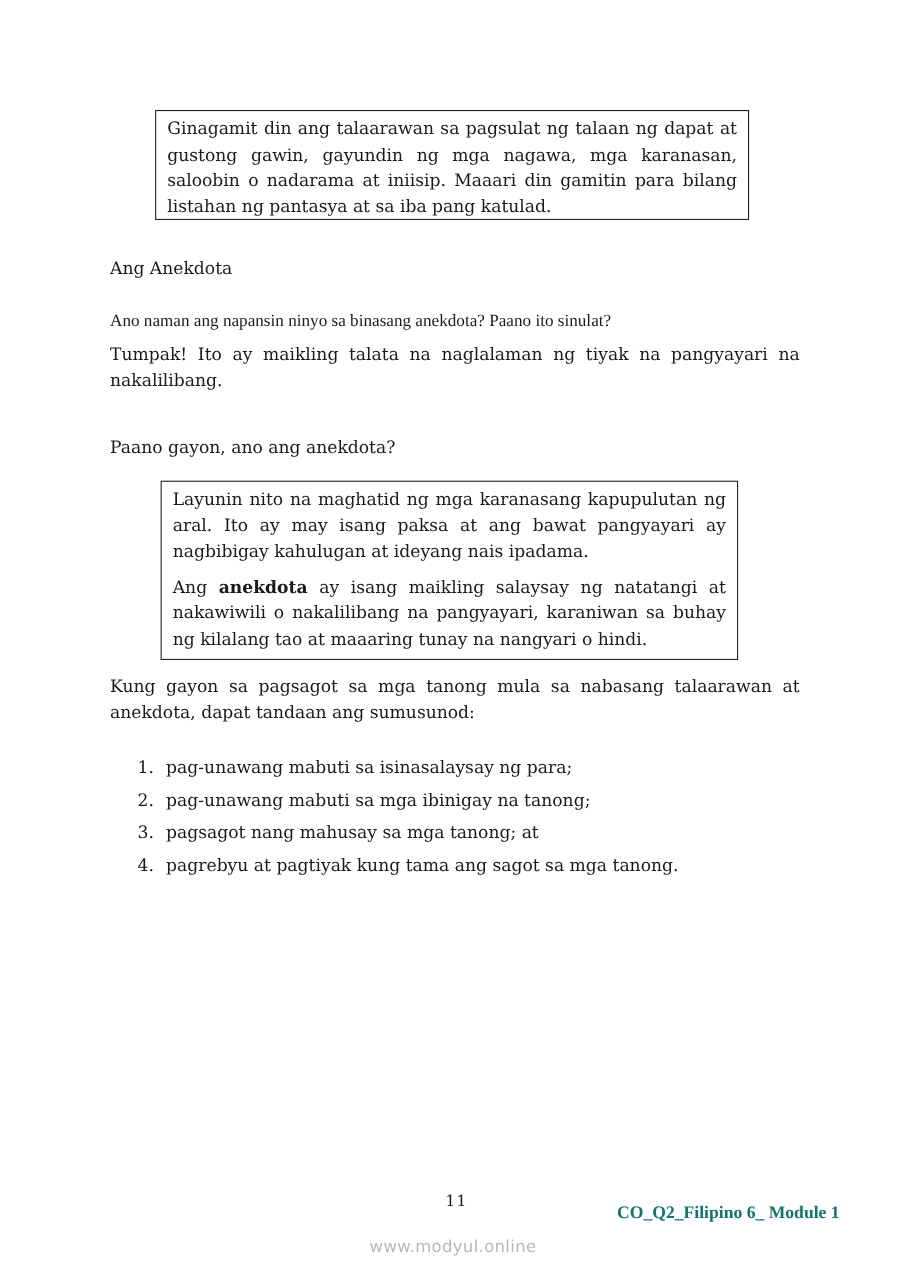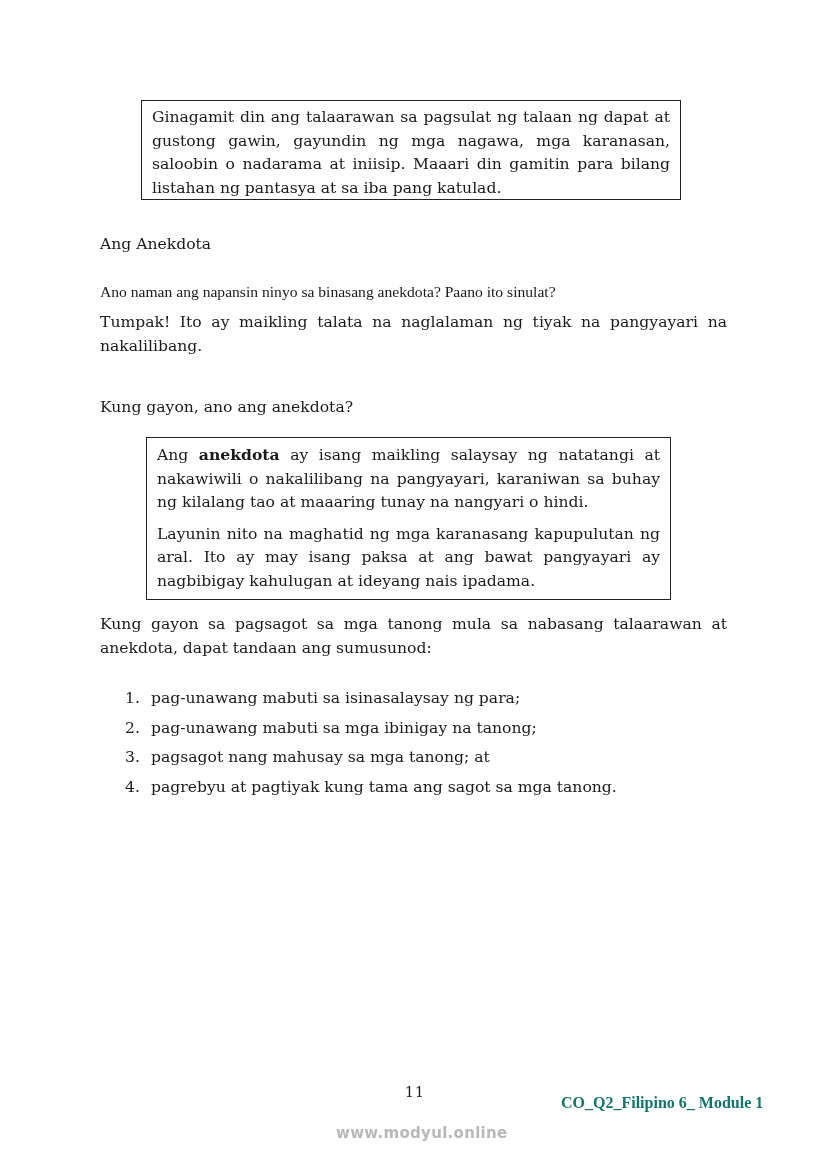--- a/index.html
+++ b/index.html
@@ -32,41 +32,41 @@
     .list li { height: 29.5px; position: relative; }
     .list .num { position: absolute; left: 25px; width: 20px; }
     .list .txt { position: absolute; left: 51px; white-space: nowrap; }
     .pagenum { position: absolute; left: 405px; top: 1084px; font-size: 14px; letter-spacing: 1px; }
     .footer-code {
       position: absolute; left: 561px; top: 1094px;
       font-family: Liberation Serif, serif; font-weight: bold; font-size: 16px; color: #0f766e;
     }
     .watermark {
       position: absolute; left: 336px; top: 1124px;
-      font-family: "DejaVu Sans", sans-serif; font-size: 15px; color: #b8b8b8; letter-spacing: 0.3px; font-weight: bold;
+      font-family: "DejaVu Sans", sans-serif; font-size: 15px; color: #b8b8b8; letter-spacing: 0.3px;
     }
   </style>
 </head>
 <body>
 
 <div class="page">
 
   <div class="box box1">
     <p>Ginagamit din ang talaarawan sa pagsulat ng talaan ng dapat at gustong gawin, gayundin ng mga nagawa, mga karanasan, saloobin o nadarama at iniisip. Maaari din gamitin para bilang listahan ng pantasya at sa iba pang katulad.</p>
   </div>
 
   <h3 class="heading">Ang Anekdota</h3>
 
   <p class="para p1">Ano naman ang napansin ninyo sa binasang anekdota? Paano ito sinulat?</p>
   <p class="para p2">Tumpak! Ito ay maikling talata na naglalaman ng tiyak na pangyayari na nakalilibang.</p>
-  <p class="para p3">Kung gayon, ano ang anekdota?</p>
+  <p class="para p3">Paano gayon, ano ang anekdota?</p>
 
   <div class="box box2">
+    <p>Layunin nito na maghatid ng mga karanasang kapupulutan ng aral. Ito ay  may isang paksa at ang bawat pangyayari ay nagbibigay kahulugan at ideyang nais ipadama.</p>
     <p><span>Ang </span><b>anekdota</b><span> ay isang maikling salaysay ng natatangi at nakawiwili o nakalilibang na pangyayari, karaniwan sa buhay ng kilalang tao at maaaring tunay na nangyari o hindi.</span></p>
-    <p>Layunin nito na maghatid ng mga karanasang kapupulutan ng aral. Ito ay  may isang paksa at ang bawat pangyayari ay nagbibigay kahulugan at ideyang nais ipadama.</p>
   </div>
 
   <p class="para p4">Kung gayon sa pagsagot sa mga tanong  mula sa nabasang talaarawan at anekdota, dapat tandaan ang sumusunod:</p>
 
   <ol class="list">
     <li>
         <span class="num">1.</span>
         <span class="txt">pag-unawang mabuti sa isinasalaysay ng para;</span>
       </li>
     <li>

